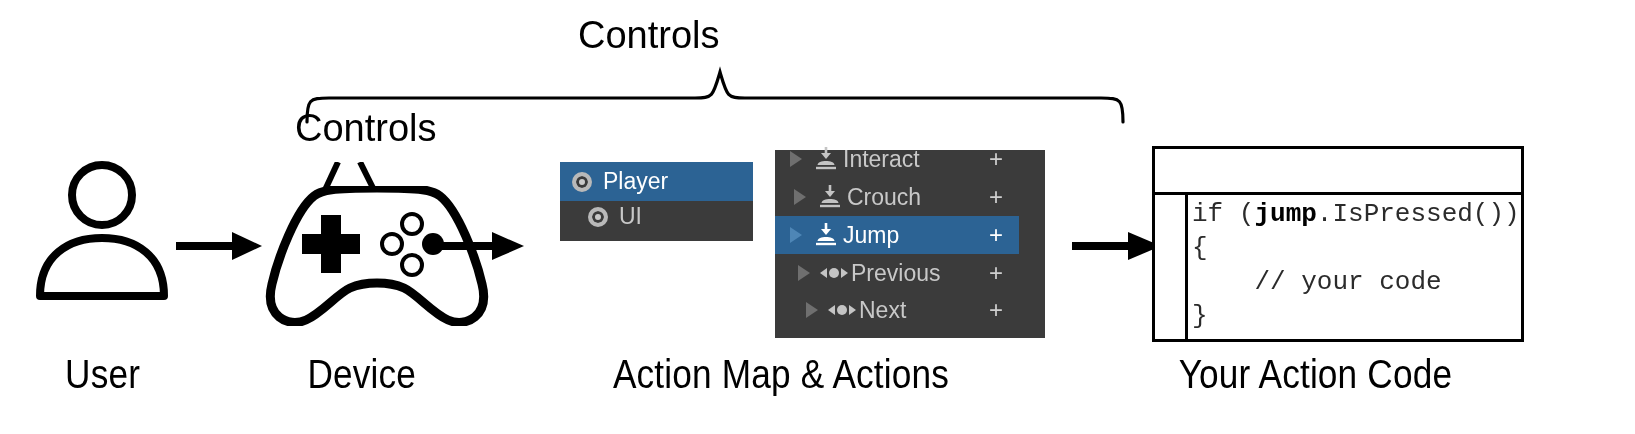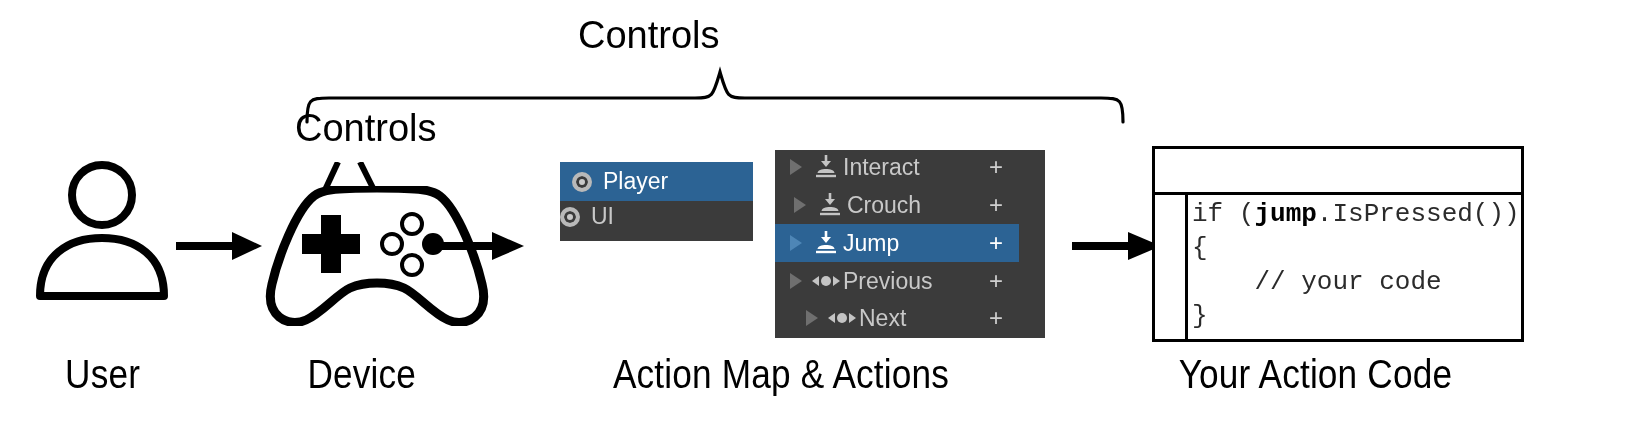--- a/index.html
+++ b/index.html
@@ -142,31 +142,31 @@
 
   <div class="abs" style="left:560px;top:162px;width:193px;height:79px;">
 
     <div class="row sel" style="height:39px;padding-left:12px;">
       <span class="ico" style="margin-right:11px;">
         <span class="donut"></span>
       </span>
       <span class="label">Player</span>
     </div>
 
-    <div class="row" style="height:31px;padding-left:0;">
+    <div class="row" style="height:31px;padding-left:28px;">
       <span class="ico" style="margin-right:11px;">
         <span class="donut"></span>
       </span>
       <span class="label">UI</span>
     </div>
   </div>
 
   <div class="panel" style="left:775px;top:150px;width:270px;height:188px;"></div>
 
-  <div class="abs" style="left:775px;top:148px;width:244px;height:188px;">
+  <div class="abs" style="left:775px;top:140px;width:244px;height:188px;">
 
     <div class="row" style="height:38px;padding-left:8px;">
       <span class="ico" style="width:26px;">
           <span class="tri"></span>
         </span>
       <span class="ico" style="width:34px;">
         <svg width="26" height="26" viewBox="0 0 26 26">
           <path d="M13 1 L13 9" stroke="#c4c4c4" stroke-width="2.6"></path>
           <path d="M8 7 L13 13 L18 7 Z" fill="#c4c4c4"></path>
           <path d="M4.5 19 C4.5 13.5, 21.5 13.5, 21.5 19 Z" fill="#c4c4c4"></path>
@@ -202,21 +202,21 @@
           <path d="M13 1 L13 9" stroke="#ffffff" stroke-width="2.6"></path>
           <path d="M8 7 L13 13 L18 7 Z" fill="#ffffff"></path>
           <path d="M4.5 19 C4.5 13.5, 21.5 13.5, 21.5 19 Z" fill="#ffffff"></path>
           <path d="M3 22 L23 22" stroke="#ffffff" stroke-width="2.4"></path>
         </svg>
       </span>
       <span class="label">Jump</span>
       <span class="plus">+</span>
     </div>
 
-    <div class="row" style="height:38px;padding-left:8px;">
+    <div class="row" style="height:38px;padding-left:16px;">
       <span class="ico" style="width:26px;">
           <span class="tri"></span>
         </span>
       <span class="ico" style="width:34px;">
         <svg width="30" height="20" viewBox="0 0 30 20">
           <path d="M1 10 L8 5 L8 15 Z" fill="#c4c4c4"></path>
           <circle cx="15" cy="10" r="5" fill="#c4c4c4"></circle>
           <path d="M29 10 L22 5 L22 15 Z" fill="#c4c4c4"></path>
         </svg>
       </span>

